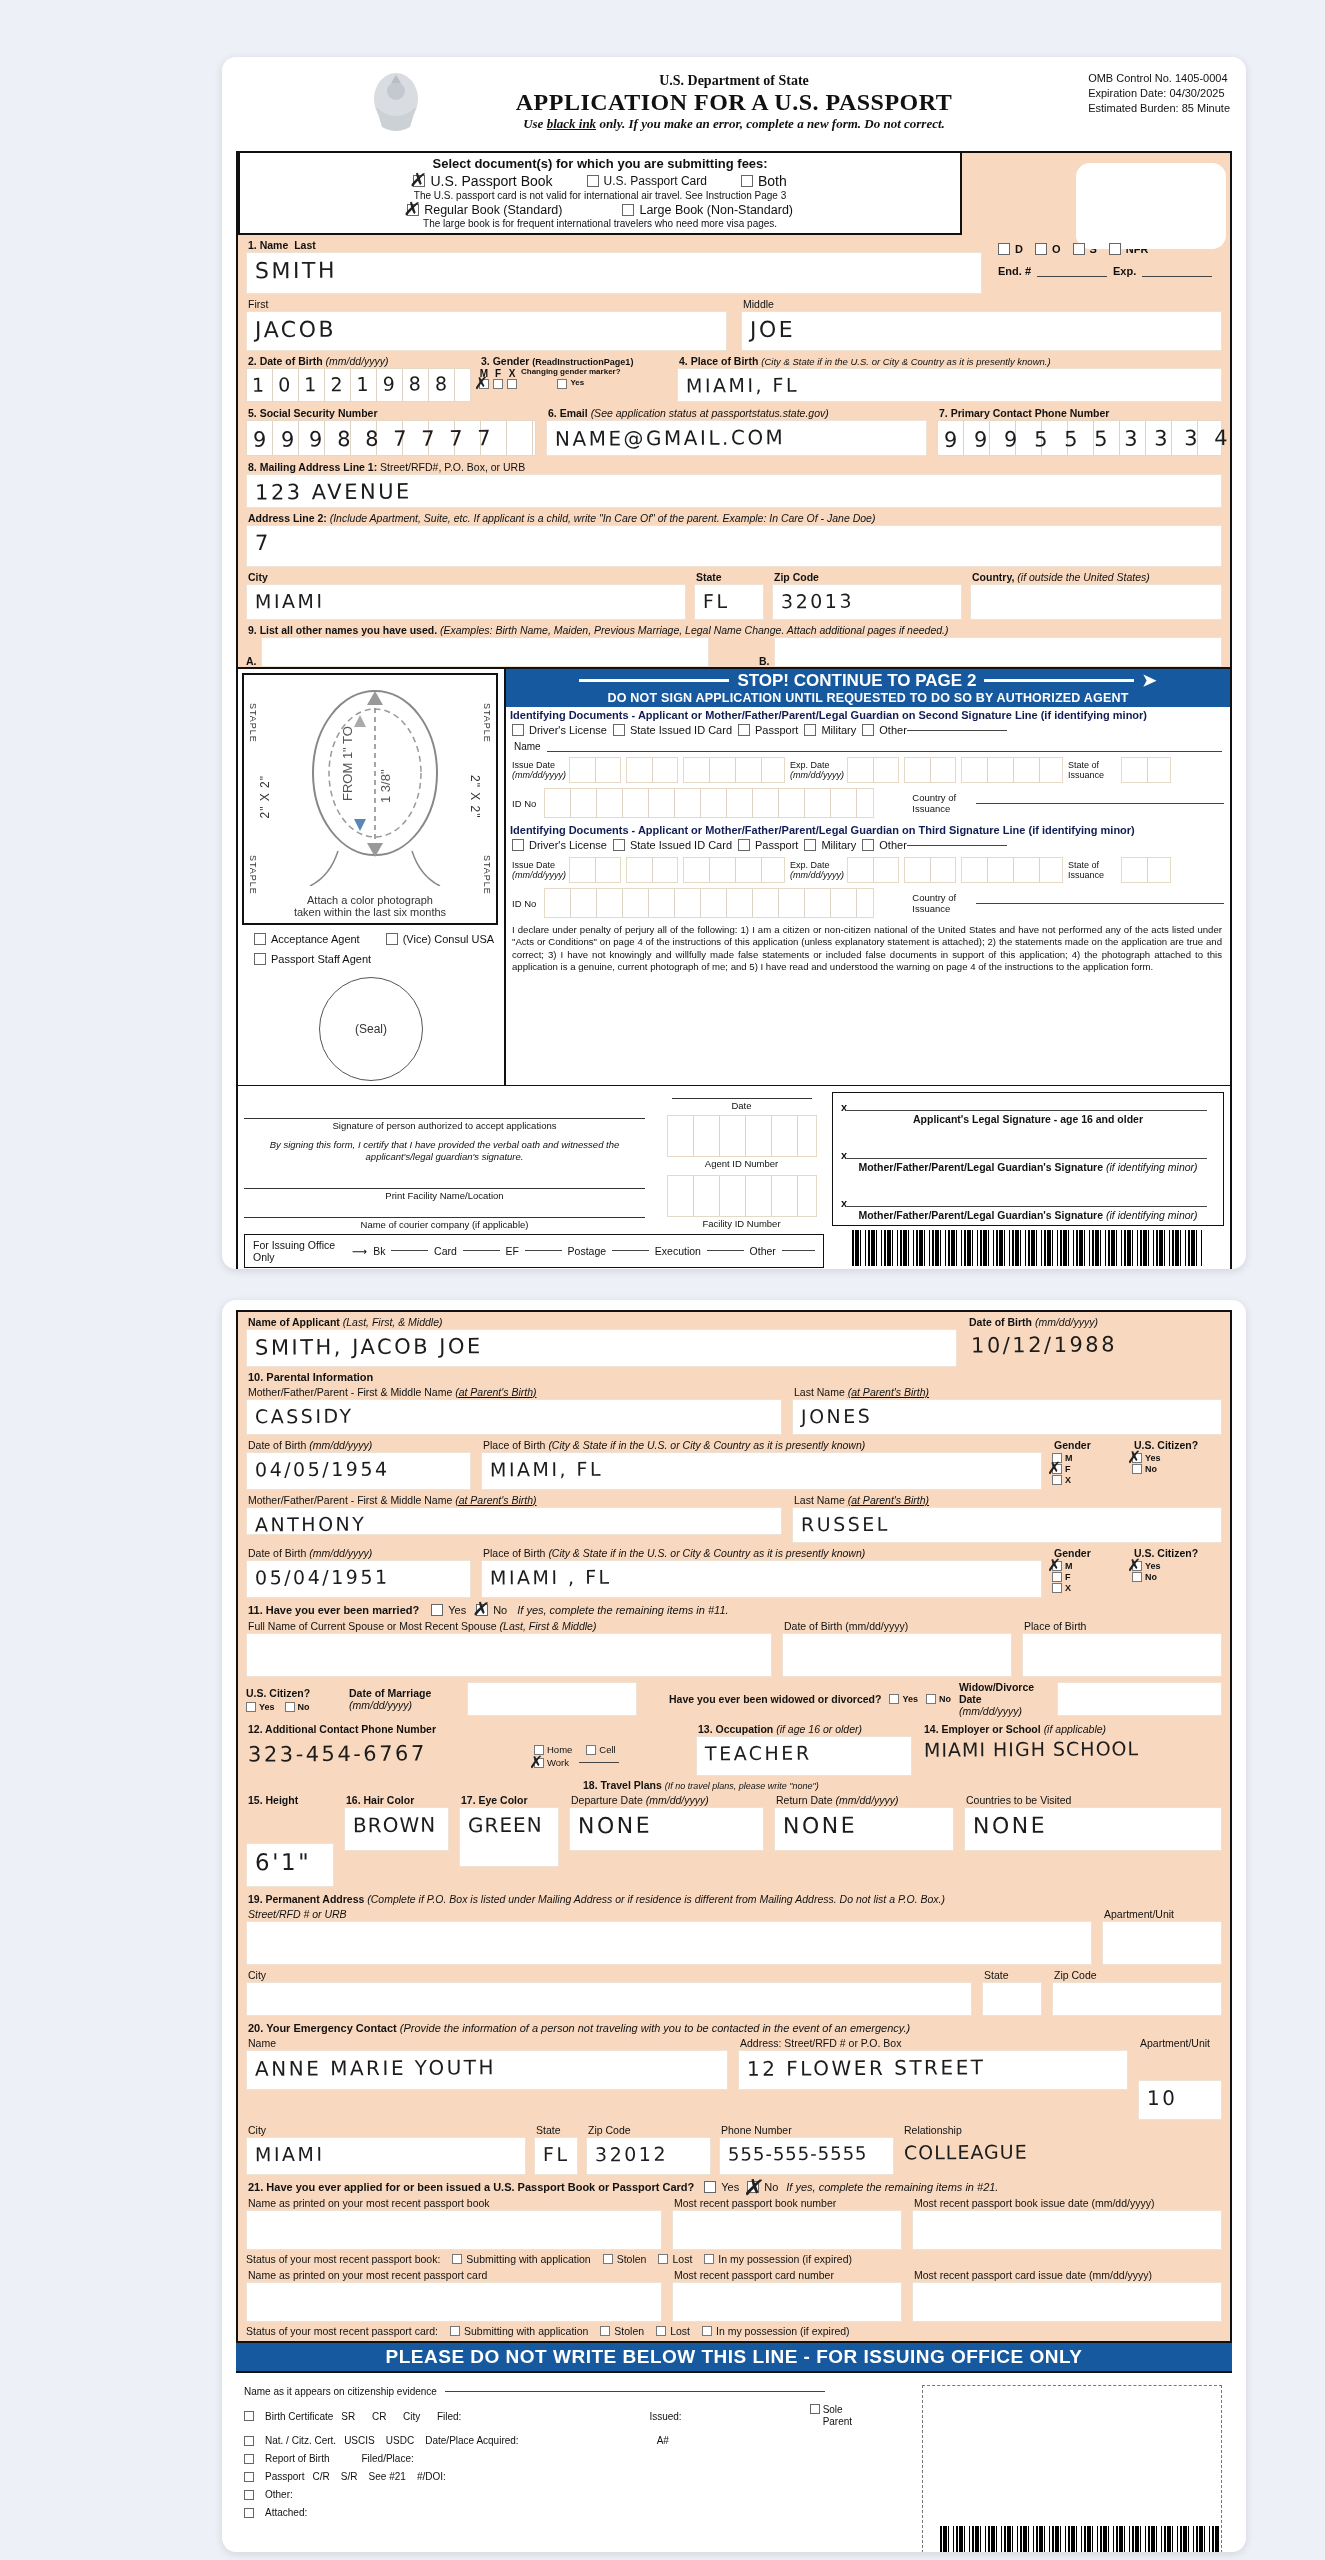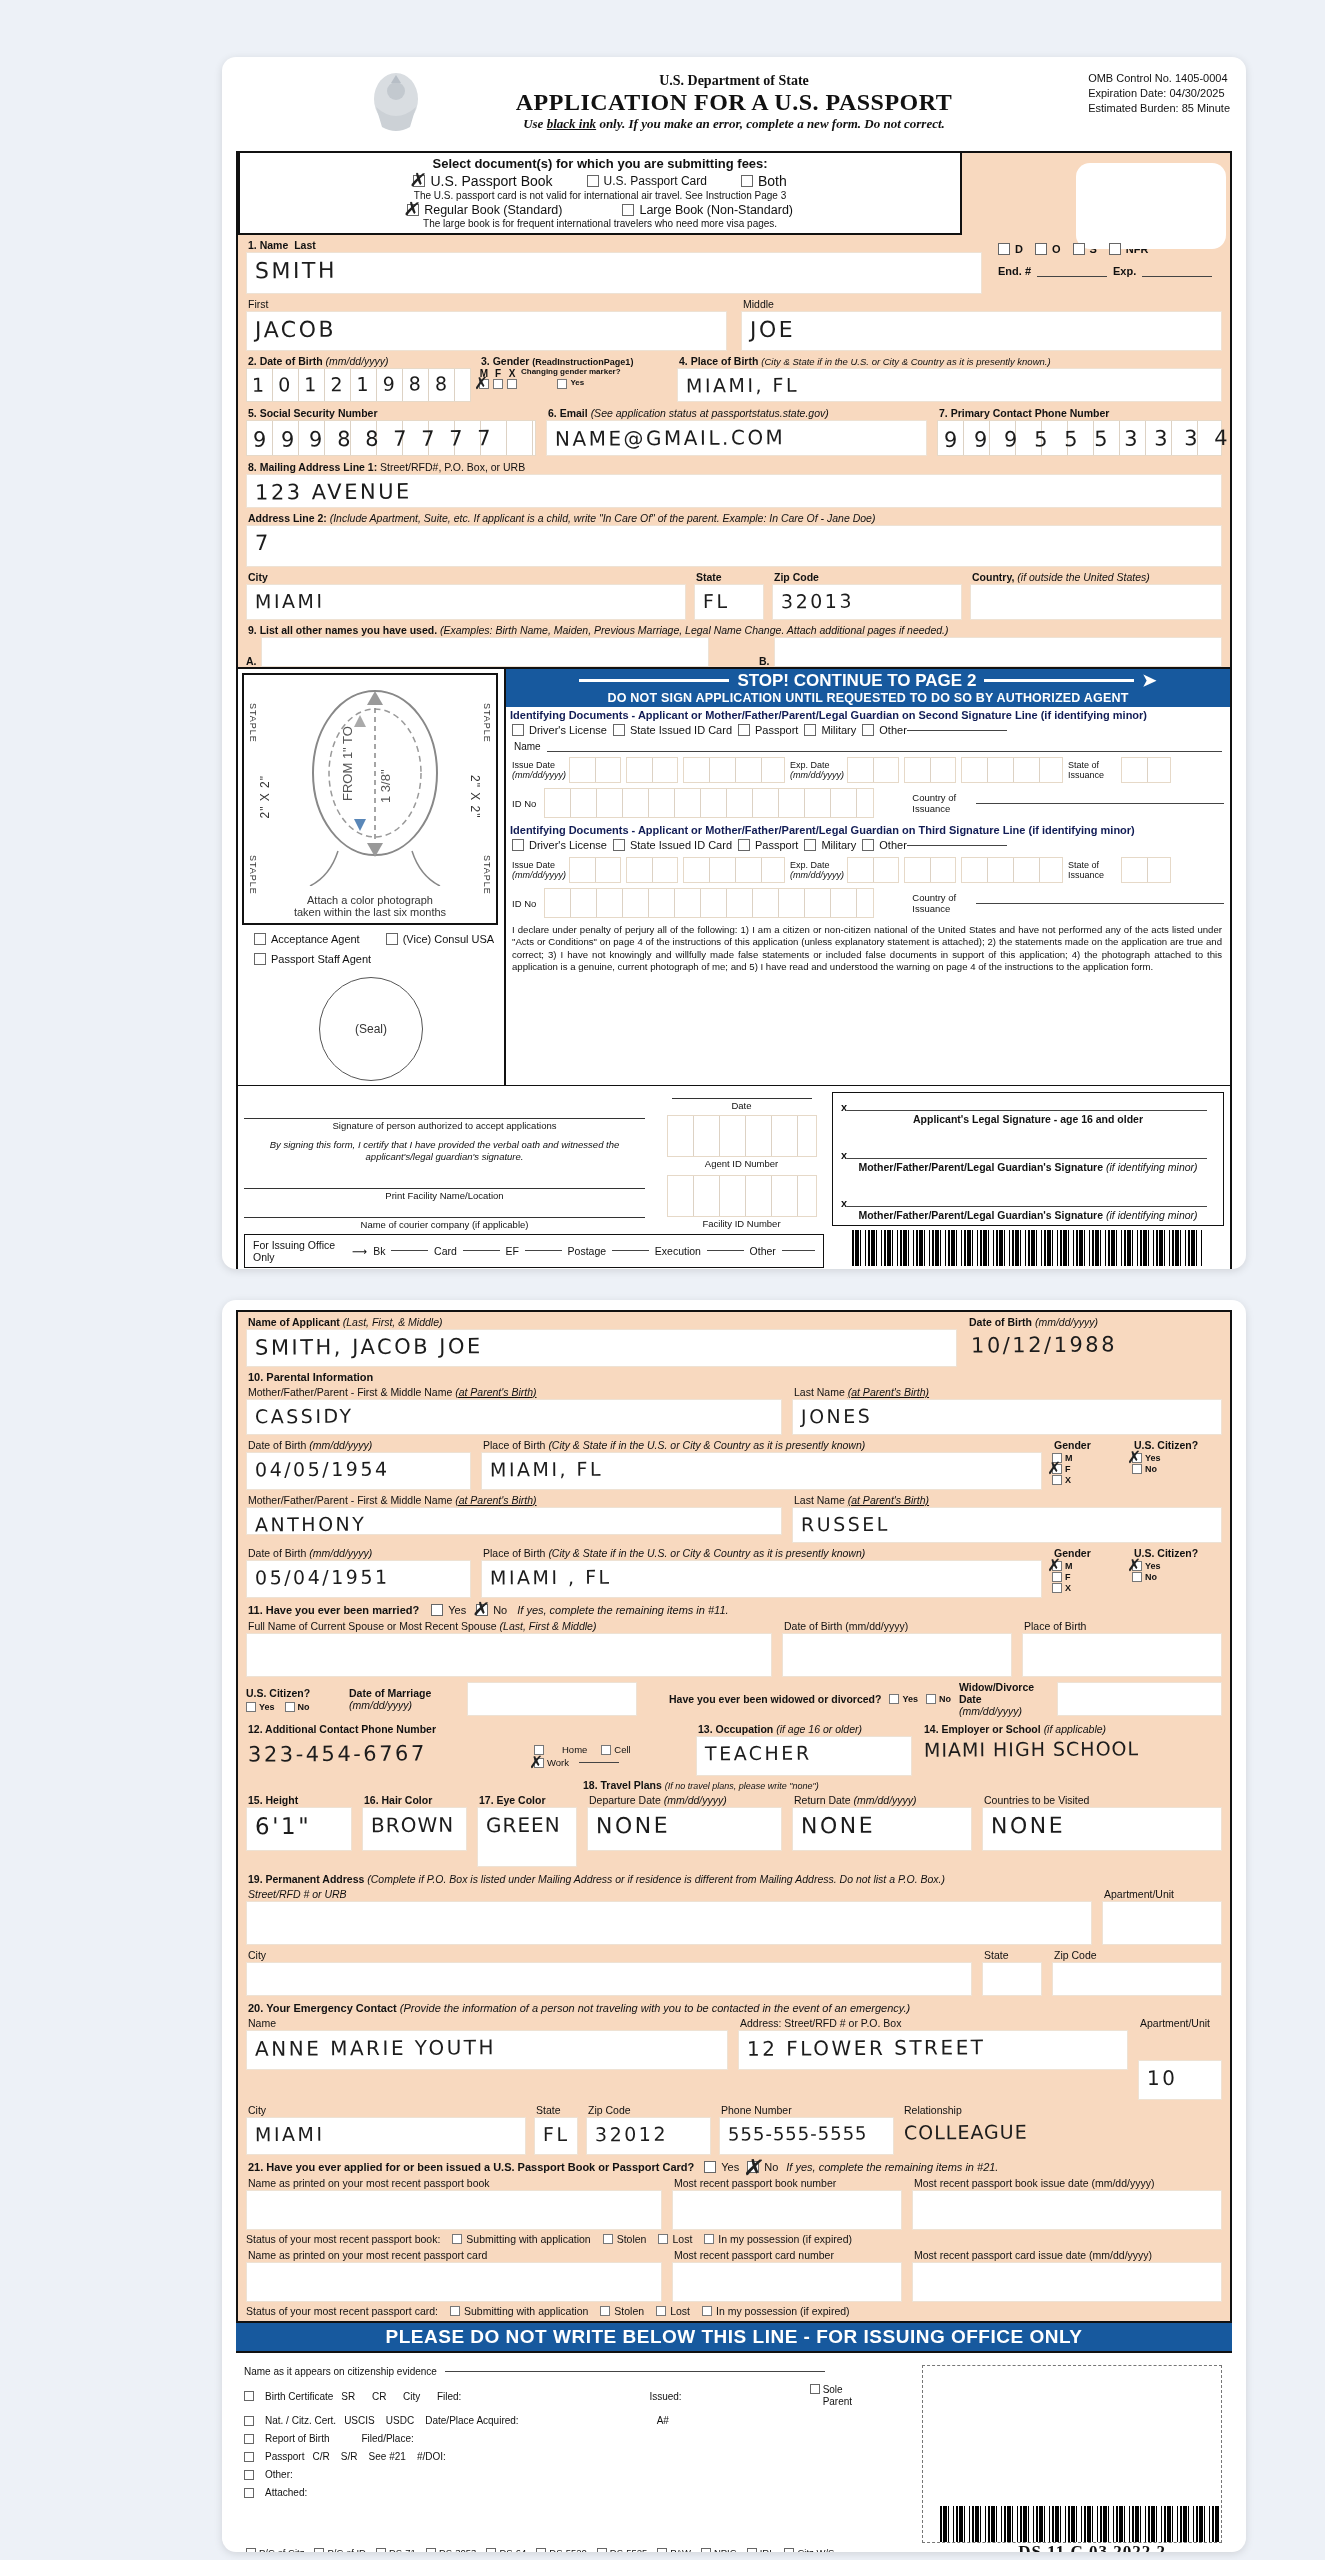--- a/index.html
+++ b/index.html
@@ -728,21 +728,21 @@
       <div class="fcol" style="width:440px;">
         <div class="lbl">12. Additional Contact Phone Number</div>
         <div class="row" style="align-items:center; gap:8px;">
           <div class="rel" style="width:280px;height:40px;">
               <span class="hw" style="position:absolute;left:2px;top:8px;font-size:21px">323-454-6767</span>
             </div>
           <div class="fcol" style="font-size:9.5px; gap:2px;">
             <div class="row" style="gap:14px;">
               <span class="row" style="align-items:center">
                   <span class="gcb"></span>
-                  <span style="margin-left:18px">Home</span>
+                  <span style="margin-left:3px">Home</span>
                 </span>
               <span class="row" style="align-items:center">
                   <span class="gcb"></span>
                   <span style="margin-left:3px">Cell</span>
                 </span>
             </div>
             <div class="row">
               <span class="row" style="align-items:center">
                   <span class="gcb">
                     <i class="xm">✗</i>
@@ -764,21 +764,21 @@
         <div class="lbl"><span>14. Employer or School</span> <span class="note">(if applicable)</span></div>
         <div class="rel" style="height:40px;">
             <span class="hw" style="position:absolute;left:2px;top:4px;font-size:19px;letter-spacing:1px">MIAMI HIGH SCHOOL</span>
           </div>
       </div>
     </div>
 
     <div class="rel" style="margin-top:4px;">
       <div class="lbl" style="position:absolute; left:335px; top:-3px;"><span>18. Travel Plans</span> <span class="note" style="font-size:9px">(If no travel plans, please write "none")</span></div>
       <div class="row" style="gap:10px; padding-top:12px;">
-        <div class="fcol" style="width:106px;">
+        <div class="fcol" style="width:88px;gap:36px;">
           <div class="lbl">15. Height</div>
           <div class="inp rel" style="height:44px;">
               <span class="hw" style="font-size:23px">6'1"</span>
             </div>
         </div>
         <div class="fcol" style="width:105px;">
           <div class="lbl">16. Hair Color</div>
           <div class="inp rel" style="height:44px;">
               <span class="hw" style="font-size:20px;letter-spacing:1px">BROWN</span>
             </div>

